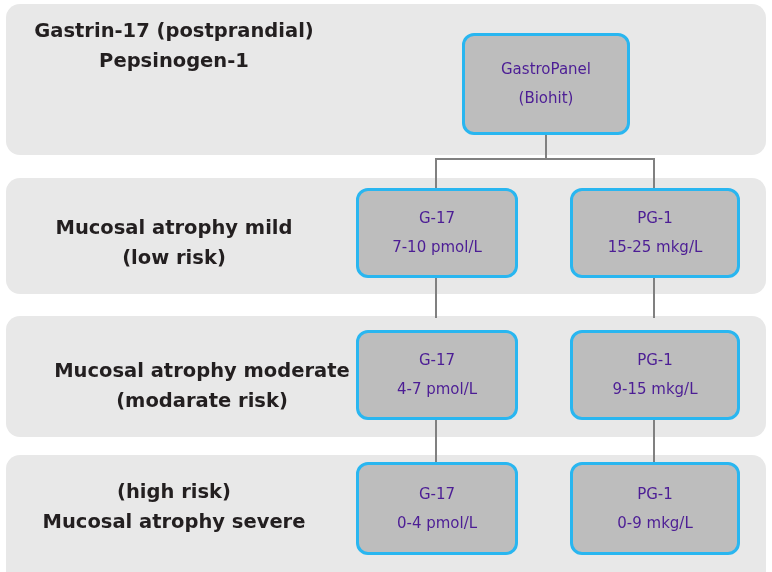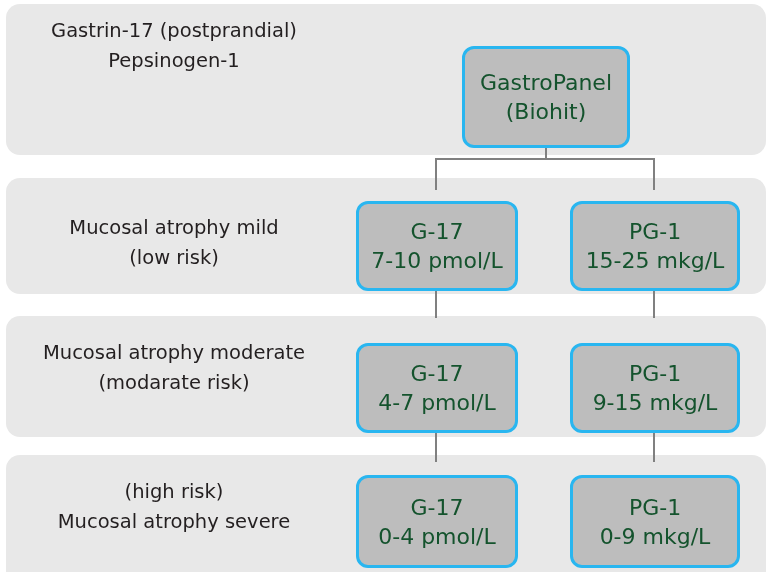--- a/index.html
+++ b/index.html
@@ -34,24 +34,24 @@
   
   .row-label {
     position: absolute;
     left: 0;
     width: 348px;
     text-align: center;
     color: #231f20;
     font-size: 19.5px;
     line-height: 30px;
   }
-  .row-label .ln { display: block; white-space: pre; }
+  .row-label .ln { display: block; white-space: pre; font-weight: bold; }
   .label-1 { top: 16px; }
   .label-2 { top: 199px; margin-top: 14px; }
-  .label-3 { top: 338px; }
+  .label-3 { top: 356px; margin-left: 28px; }
   .label-4 { top: 477px; }
 
   
   .line {
     position: absolute;
     background: #808080;
   }
   .vline { width: 2px; }
   .hline { height: 2px; }
 
@@ -71,25 +71,24 @@
   .node {
     position: absolute;
     background: #bdbdbd;
     border: 3px solid #29b6f0;
     border-radius: 12px;
     box-sizing: border-box;
     display: flex;
     flex-direction: column;
     align-items: center;
     justify-content: center;
-    color: #14532d;
-    font-size: 22px;
+    color: #4c1d95;
+    font-size: 15px;
     line-height: 29px;
     text-align: center;
-    margin-top: 13px;
   }
   .node .ln { display: block; white-space: pre; }
 
   .node-root  { left: 462px; top: 33px;  width: 168px; height: 102px; }
 
   .node-l2 { left: 356px; top: 188px; width: 162px; height: 90px; }
   .node-r2 { left: 570px; top: 188px; width: 170px; height: 90px; }
 
   .node-l3 { left: 356px; top: 330px; width: 162px; height: 90px; }
   .node-r3 { left: 570px; top: 330px; width: 170px; height: 90px; }

